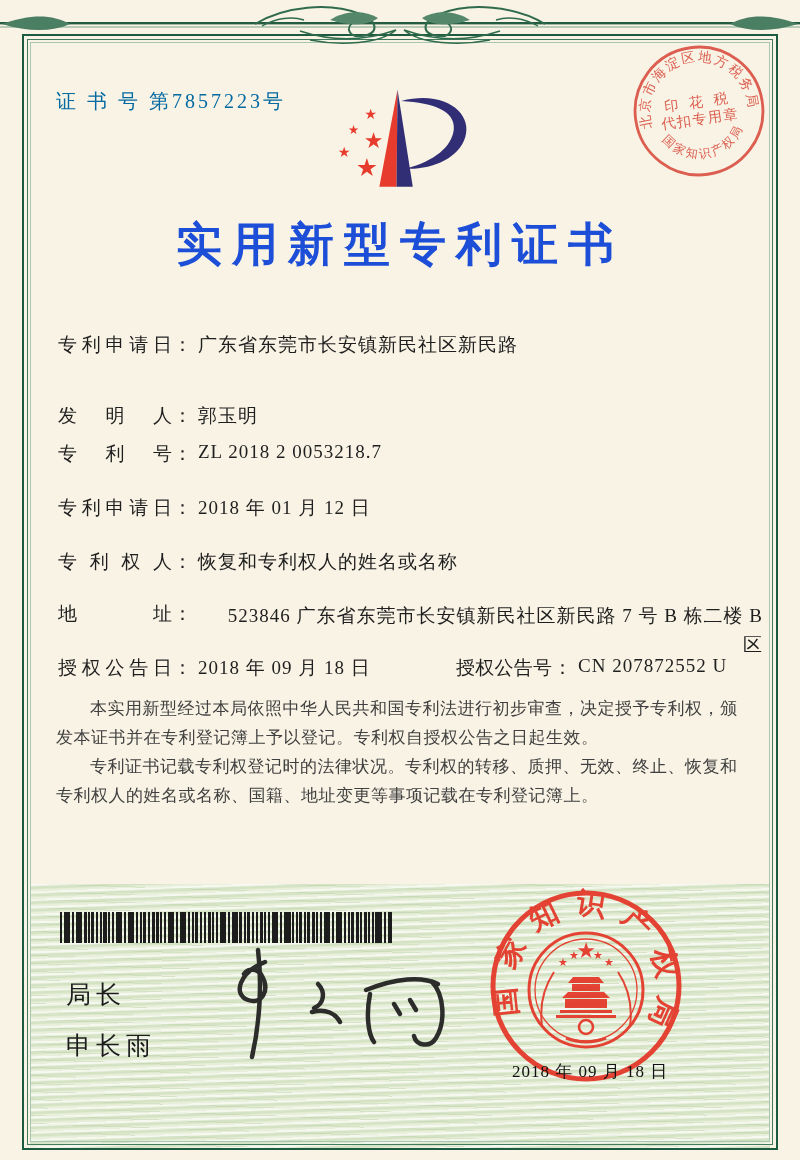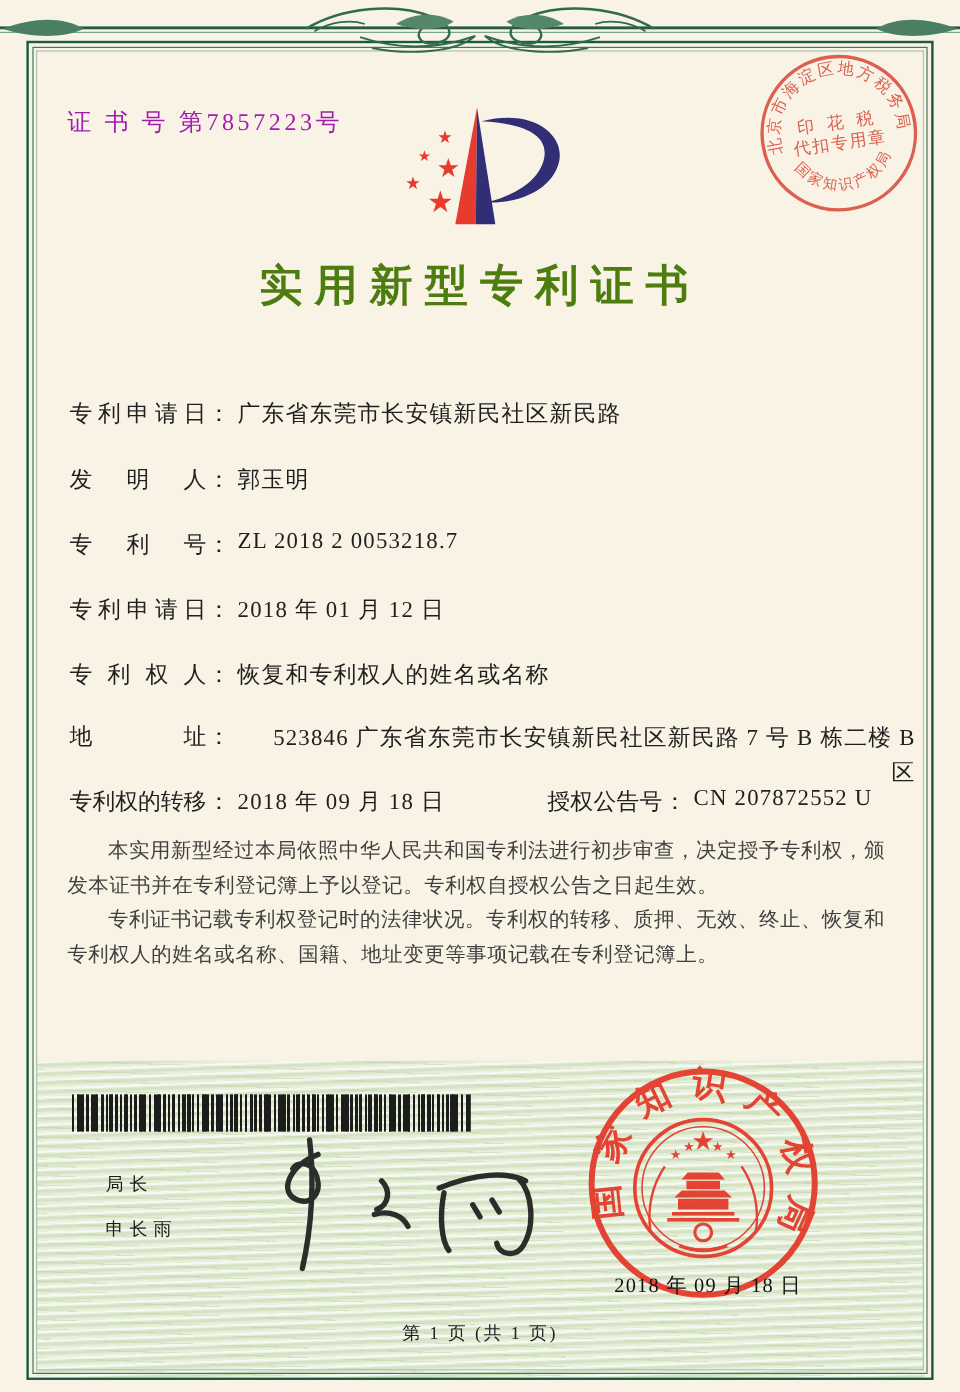--- a/index.html
+++ b/index.html
@@ -16,48 +16,48 @@
       repeating-linear-gradient(2deg, rgba(150,185,130,.22) 0 1px, rgba(255,255,255,0) 1px 8px);
   }
 
   
   .frame-outer { position:absolute; left:22px; right:22px; top:34px; bottom:10px; border:2px solid #1d5b40; z-index:1; pointer-events:none; }
   .frame-mid   { position:absolute; left:27px; right:27px; top:39px; bottom:15px; border:1px solid #417a5c; z-index:1; pointer-events:none; }
   .frame-inner { position:absolute; left:30px; right:30px; top:42px; bottom:18px; border:1px solid #a9c6b2; z-index:1; pointer-events:none; }
 
   .ornament-top { position:absolute; left:0; top:0; width:800px; height:50px; z-index:2; }
 
-  .cert-no { position:absolute; left:56px; top:88px; font-size:20px; letter-spacing:3px; color:#a21caf; z-index:3; }
+  .cert-no { position:absolute; left:56px; top:88px; font-size:20px; letter-spacing:3px; color:#0369a1; z-index:3; }
 
   .logo { position:absolute; left:322px; top:80px; z-index:3; }
 
   .tax-stamp { position:absolute; left:628px; top:40px; z-index:3; }
 
-  .title { position:absolute; left:0; top:214px; width:100%; text-align:center; font-size:36px; font-weight:bold; letter-spacing:10px; color:#4d7c0f; z-index:3; }
+  .title { position:absolute; left:0; top:214px; width:100%; text-align:center; font-size:46px; font-weight:bold; letter-spacing:10px; color:#1d4ed8; z-index:3; }
 
   .fields { position:absolute; left:58px; top:0; width:700px; z-index:3; font-size:19px; }
   .frow { position:absolute; left:0; white-space:nowrap; }
   .flabel { display:inline-block; width:114px; text-align:justify; text-align-last:justify; vertical-align:top; }
   .fcolon { display:inline-block; margin:0 6px 0 1px; vertical-align:top; }
   .fvalue { letter-spacing:1px; vertical-align:top; }
   .addr-val { display:inline-block; white-space:normal; width:565px; letter-spacing:1px; line-height:29px; vertical-align:top;text-align:right; }
   .grant-no { position:absolute; left:398px; top:0; white-space:nowrap; }
   .grant-no .flabel { width:96px; }
 
   .bodytext { position:absolute; left:56px; top:694px; width:688px; z-index:3; font-size:17px; line-height:29px; letter-spacing:.5px; color:#404040; }
   .bodytext p { text-indent:2em; margin:0; }
 
   .barcode { position:absolute; left:60px; top:912px; width:332px; height:31px; z-index:3;
     background-image:
       repeating-linear-gradient(90deg,#1c1c1c 0 2px, rgba(0,0,0,0) 2px 4px),
       repeating-linear-gradient(90deg, rgba(0,0,0,0) 0 5px, #1c1c1c 5px 8px, rgba(0,0,0,0) 8px 13px),
       repeating-linear-gradient(90deg, rgba(0,0,0,0) 0 9px, #1c1c1c 9px 10px, rgba(0,0,0,0) 10px 17px);
   }
 
-  .officer { position:absolute; left:66px; top:978px; z-index:3; font-size:15px; color:#1b1b1b;margin-left:22px; }
+  .officer { position:absolute; left:66px; top:978px; z-index:3; font-size:25px; color:#1b1b1b; }
   .officer .line { letter-spacing:5px; margin-bottom:18px; }
 
   .signature { position:absolute; left:170px; top:942px; z-index:4; }
 
   .seal { position:absolute; left:486px; top:886px; z-index:3; }
   .seal-date { position:absolute; left:492px; top:1060px; width:196px; text-align:center; font-size:17px; letter-spacing:1px; color:#111; z-index:5; }
 
   .footer { position:absolute; left:0; top:1102px; width:100%; text-align:center; font-size:15px; letter-spacing:2px; color:#222; z-index:3; }
 
   svg text { font-family:"Liberation Serif","DejaVu Serif",serif; }
@@ -122,37 +122,37 @@
       <text x="100" y="118" font-size="20" fill="#d84a3c" text-anchor="middle" letter-spacing="2">代扣专用章</text>
     </g>
   </svg>
 
   <div class="title">实用新型专利证书</div>
 
   <div class="fields">
     <div class="frow" style="top:332px">
       <span class="flabel">专利申请日</span><span class="fcolon">：</span><span class="fvalue">广东省东莞市长安镇新民社区新民路</span>
     </div>
-    <div class="frow" style="top:387px">
+    <div class="frow" style="top:403px">
       <span class="flabel">发明人</span><span class="fcolon">：</span><span class="fvalue">郭玉明</span>
     </div>
     <div class="frow" style="top:441px">
       <span class="flabel">专利号</span><span class="fcolon">：</span><span class="fvalue">ZL 2018 2 0053218.7</span>
     </div>
     <div class="frow" style="top:495px">
       <span class="flabel">专利申请日</span><span class="fcolon">：</span><span class="fvalue">2018 年 01 月 12 日</span>
     </div>
     <div class="frow" style="top:549px">
       <span class="flabel">专利权人</span><span class="fcolon">：</span><span class="fvalue">恢复和专利权人的姓名或名称</span>
     </div>
     <div class="frow" style="top:601px">
       <span class="flabel">地址</span><span class="fcolon">：</span><span class="addr-val"><span>523846 广东省东莞市长安镇新民社区新民路 7 号 B 栋二楼 B</span><br><span>区</span></span>
     </div>
     <div class="frow" style="top:655px">
-      <span class="flabel">专利权的转移</span><span class="fcolon">：</span><span class="fvalue">2018 年 09 月 18 日</span>
+      <span class="flabel">授权公告日</span><span class="fcolon">：</span><span class="fvalue">2018 年 09 月 18 日</span>
       <span class="grant-no">
         <span class="flabel">授权公告号</span><span class="fcolon">：</span><span class="fvalue">CN 207872552 U</span>
       </span>
     </div>
   </div>
 
   <div class="bodytext">
     <p>本实用新型经过本局依照中华人民共和国专利法进行初步审查，决定授予专利权，颁发本证书并在专利登记簿上予以登记。专利权自授权公告之日起生效。</p>
     <p>专利证书记载专利权登记时的法律状况。专利权的转移、质押、无效、终止、恢复和专利权人的姓名或名称、国籍、地址变更等事项记载在专利登记簿上。</p>
   </div>
@@ -205,15 +205,14 @@
         <rect x="70" y="129" width="60" height="3" stroke="none"></rect>
         <circle cx="100" cy="141" r="7" fill="none" stroke-width="2.6"></circle>
         <path d="M56 140 Q52 110 68 86" fill="none" stroke-width="2"></path>
         <path d="M144 140 Q148 110 132 86" fill="none" stroke-width="2"></path>
         <path d="M80 152 Q100 160 120 152" fill="none" stroke-width="3"></path>
       </g>
     </g>
   </svg>
   <div class="seal-date">2018 年 09 月 18 日</div>
 
-  <div class="footer">第 1 页 (共 1 页)</div>
 
 </div>
 
 </body></html>

